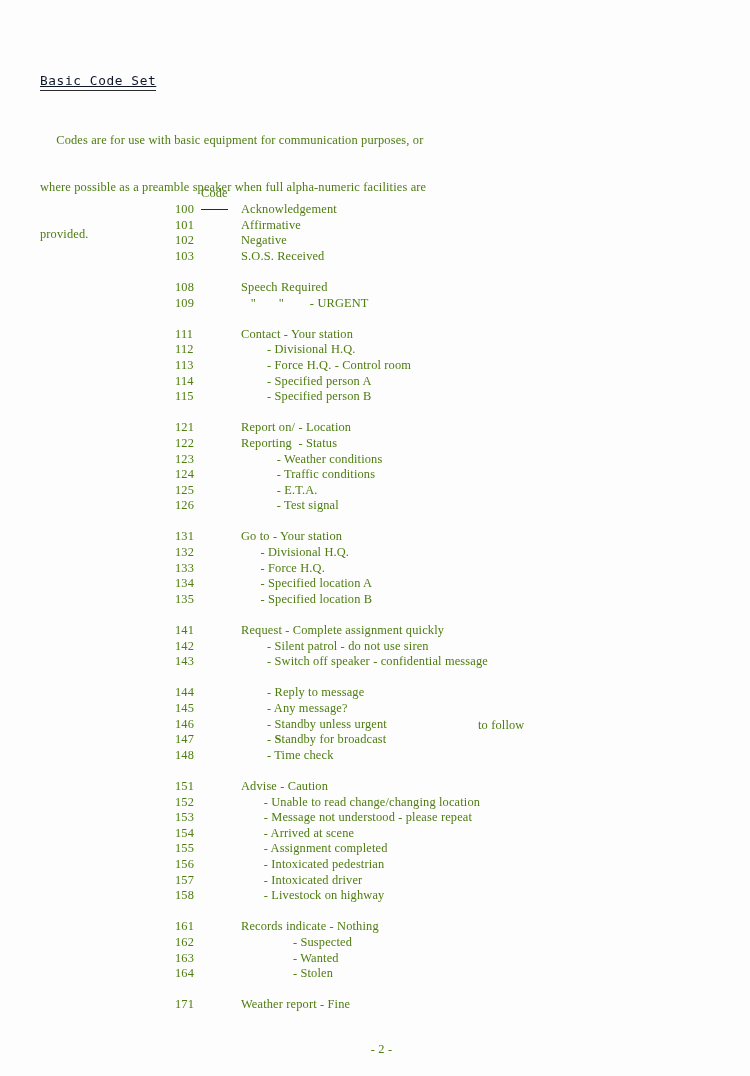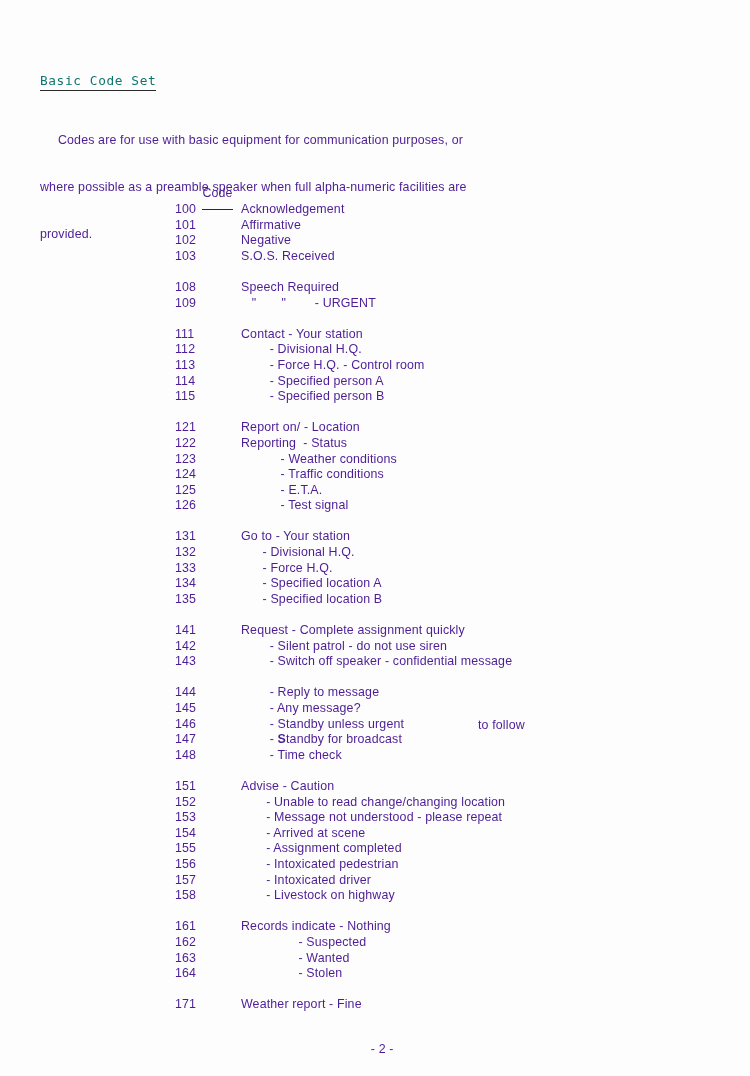--- a/index.html
+++ b/index.html
@@ -15,43 +15,44 @@
   #page {
     position: relative;
     width: 750px;
     height: 1076px;
     background: #fdfdfd;
     overflow: hidden;
   }
 
   
   .tw {
-    font-family: Liberation Sans, sans-serif;
+    font-family: Liberation Serif, serif;
     font-size: 12.4px;
     line-height: 15.6px;
     letter-spacing: 0.15px;
-    color: #4c1d95;
+    color: #4d7c0f;
     white-space: pre;
   }
 
   
   #title-block {
     position: absolute;
     left: 40px;
     top: 70px;
   }
   #doc-title {
     font-family: "DejaVu Sans Mono", monospace;
     font-size: 12.8px;
     letter-spacing: 0.6px;
-    color: #0f766e;
+    color: #0f172a;
     border-bottom: 1.4px solid #2a2a2a;
     padding-bottom: 1px;
     display: inline-block;
     white-space: pre;
+    text-decoration: underline;
   }
 
   
   #intro {
     position: absolute;
     left: 40px;
     top: 102px;
     width: 630px;
   }
   #intro .ln {

